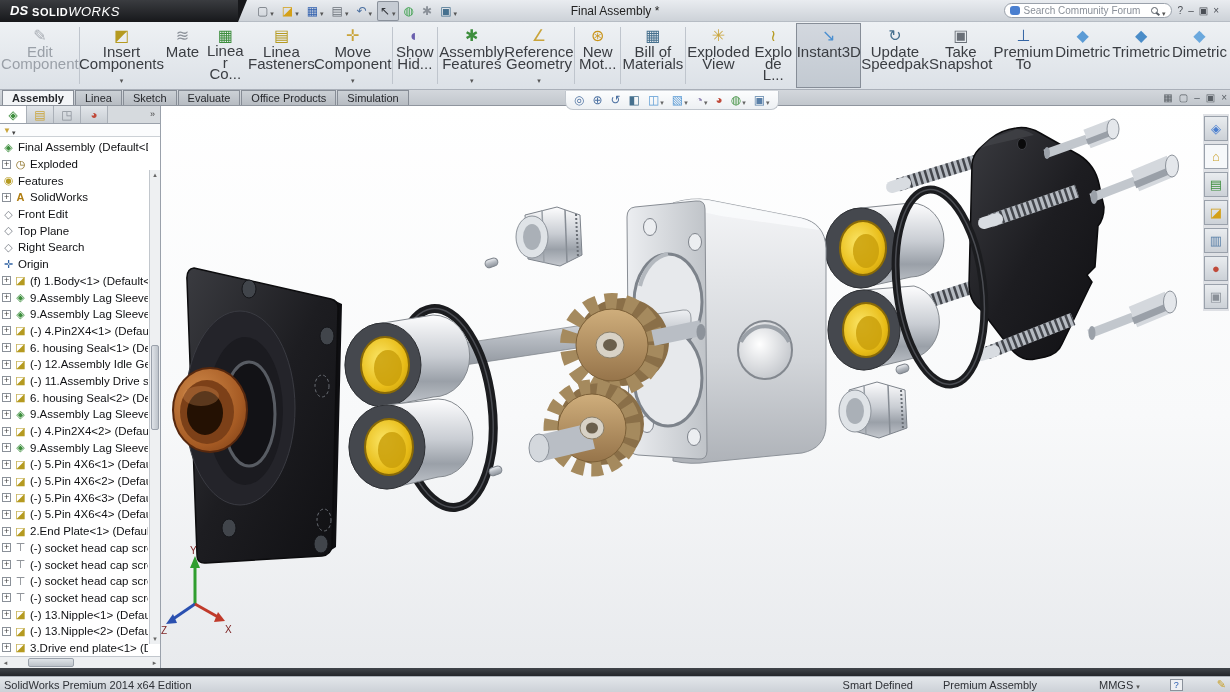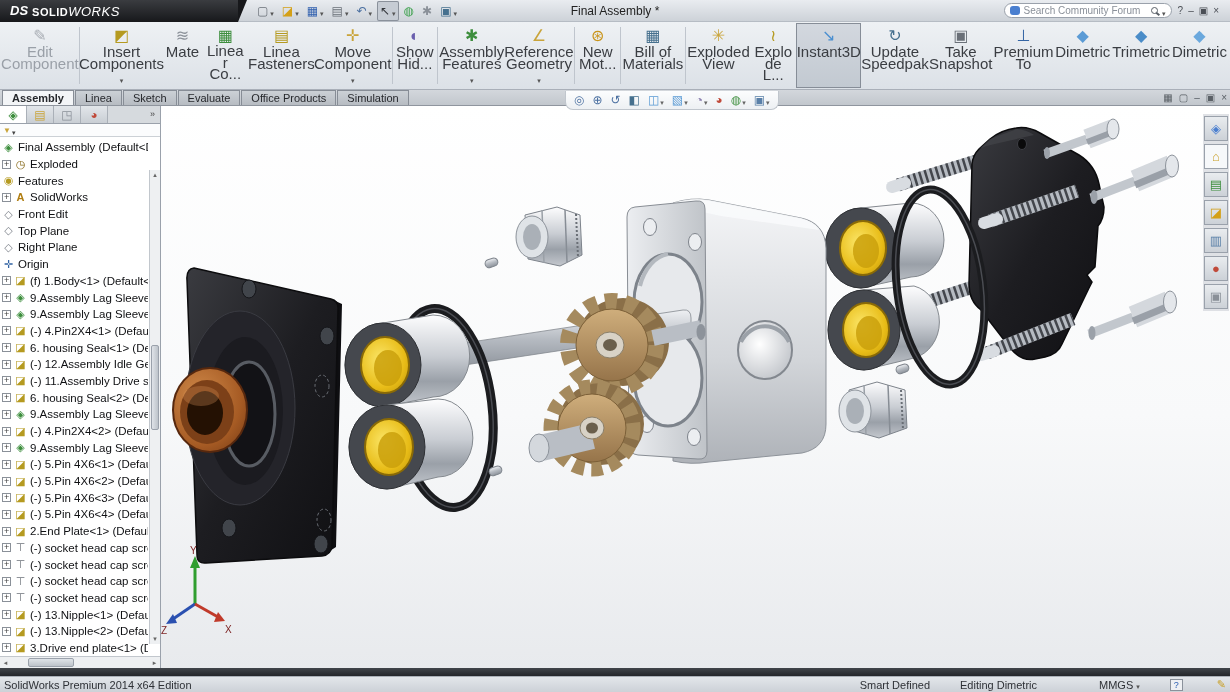--- a/index.html
+++ b/index.html
@@ -589,21 +589,21 @@
           <span class="tlabel">Front Edit</span>
         </div>
         <div class="trow">
 
           <span class="ticon ic-tree-plane">◇</span>
           <span class="tlabel">Top Plane</span>
         </div>
         <div class="trow">
 
           <span class="ticon ic-tree-plane">◇</span>
-          <span class="tlabel">Right Plane</span>
+          <span class="tlabel">Right Search</span>
         </div>
         <div class="trow">
 
           <span class="ticon ic-tree-origin">✛</span>
           <span class="tlabel">Origin</span>
         </div>
         <div class="trow">
           <span class="texp"></span>
           <span class="ticon ic-tree-part">◪</span>
           <span class="tlabel">(f) 1.Body&lt;1&gt; (Default&lt;</span>
@@ -805,21 +805,21 @@
     <div class="tpbtn">
       <span class="ic-tp-properties">▣</span>
     </div>
   </div>
 
 <div class="statusbar">
   <span>SolidWorks Premium 2014 x64 Edition</span>
   <div class="statusright">
 
     <span>Smart Defined</span>
-    <span>Editing Dimetric</span>
+    <span>Premium Assembly</span>
     <span style="display:flex;align-items:flex-end;gap:3px;padding-left:32px;">
       <span>MMGS</span>
       <span class="unit-caret"></span>
     </span>
     <span class="helpbox">?</span>
     <span class="corner-pencil">✎</span>
   </div>
 </div>
 
 </body></html>

